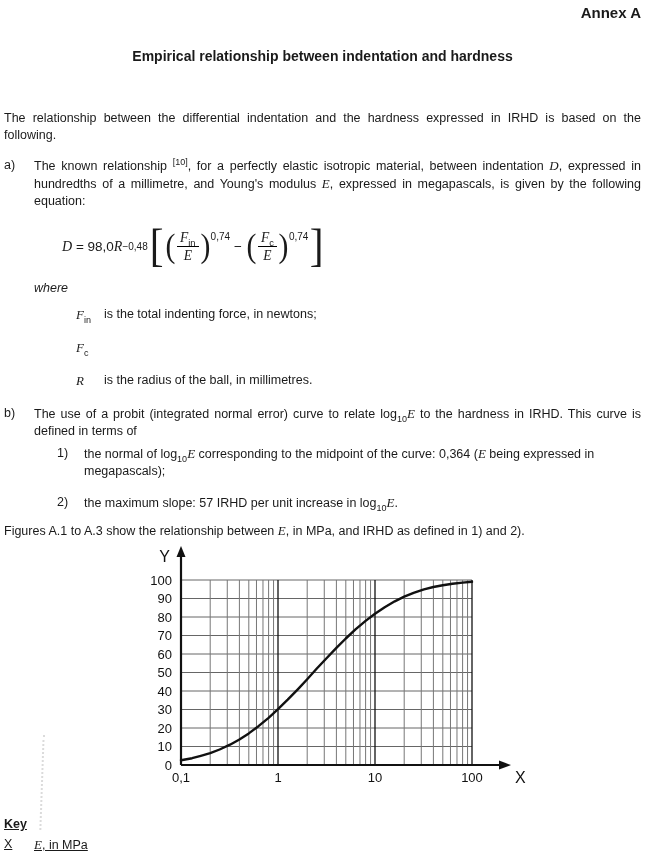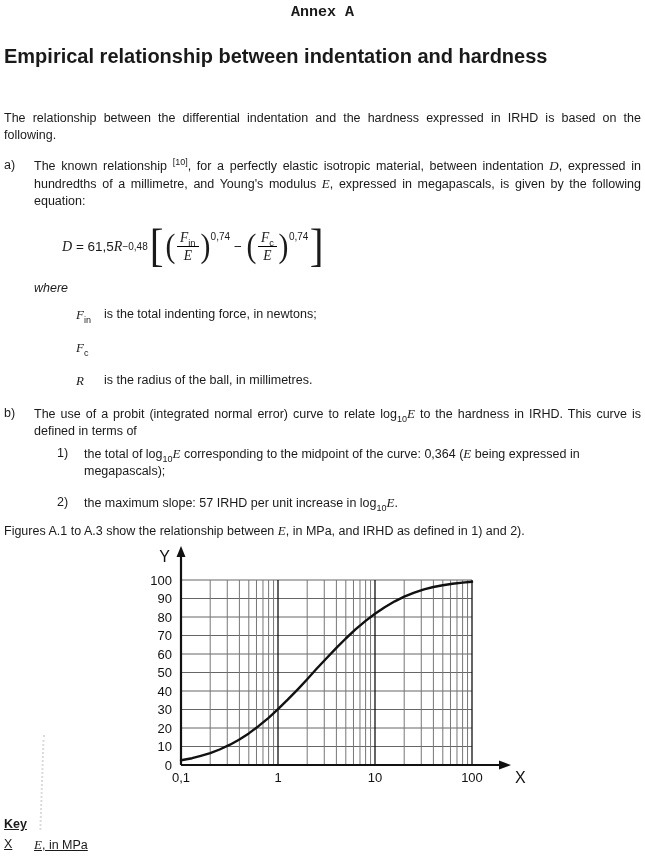--- a/index.html
+++ b/index.html
@@ -2,23 +2,23 @@
 <html><head>
 <meta charset="utf-8">
 <style>
   html,body{margin:0;padding:0;background:#fff;}
   body{
     width:645px;height:865px;overflow:hidden;position:relative;
     font-family:"Liberation Sans",sans-serif;font-size:12.5px;line-height:17px;color:#1a1a1a;
   }
   .page{padding:3px 4px 0 4px;position:relative;}
   
-  .title-block{text-align:center;font-size:15px;line-height:20px;font-family:Liberation Mono, monospace;}
+  .title-block{text-align:right;font-size:15px;line-height:20px;}
   .annex-title{font-weight:bold;}
-  .section-heading{text-align:left;font-weight:bold;font-size:20px;line-height:21px;margin-top:23px;}
+  .section-heading{text-align:center;font-weight:bold;font-size:14px;line-height:21px;margin-top:23px;}
   
   .para{text-align:justify;}
   .intro{margin-top:43px;}
   .list-item{display:flex;align-items:flex-start;}
   .list-item .li-label{width:30px;flex:0 0 30px;}
   .list-item .li-text{flex:1;text-align:justify;}
   .item-a{margin-top:13px;}
   .item-b{margin-top:14px;}
   .sub-item{display:flex;align-items:flex-start;margin-left:53px;}
   .sub-item .li-label{width:27px;flex:0 0 27px;}
@@ -71,21 +71,21 @@
   <div class="section-heading">Empirical relationship between indentation and hardness</div>
 
   <div class="para intro"><span>The relationship between the differential indentation and the hardness expressed in IRHD is based on the following.</span></div>
 
   <div class="list-item item-a">
     <span class="li-label">a)</span>
     <span class="li-text"><span>The known relationship </span><span class="seg-sup">[10]</span><span>, for a perfectly elastic isotropic material, between indentation </span><span class="seg-i">D</span><span>, expressed in hundredths of a millimetre, and Young's modulus </span><span class="seg-i">E</span><span>, expressed in megapascals, is given by the following equation:</span></span>
   </div>
 
   <div class="equation">
-    <span class="eq-pre"><span class="seg-i">D</span><span> = 61,5</span><span class="seg-i">R</span></span>
+    <span class="eq-pre"><span class="seg-i">D</span><span> = 98,0</span><span class="seg-i">R</span></span>
       <span class="eq-exp">−0,48</span>
     <span class="bigbracket">[</span>
     <span class="pgroup">
       <span class="bigparen">(</span>
       <span class="frac">
         <span class="num"><span class="seg-i">F</span><span class="seg-sub">in</span></span>
         <span class="den"><span class="seg-i">E</span></span>
       </span>
       <span class="bigparen">)</span>
       <span class="pexp">0,74</span>
@@ -119,21 +119,21 @@
     </div>
   </div>
 
   <div class="list-item item-b">
     <span class="li-label">b)</span>
     <span class="li-text"><span>The use of a probit (integrated normal error) curve to relate log</span><span class="seg-sub">10</span><span class="seg-i">E</span><span> to the hardness in IRHD. This curve is defined in terms of</span></span>
   </div>
 
   <div class="sub-item sub-item-1">
     <span class="li-label">1)</span>
-    <span class="li-text"><span>the total of log</span><span class="seg-sub">10</span><span class="seg-i">E</span><span> corresponding to the midpoint of the curve: 0,364 (</span><span class="seg-i">E</span><span> being expressed in megapascals);</span></span>
+    <span class="li-text"><span>the normal of log</span><span class="seg-sub">10</span><span class="seg-i">E</span><span> corresponding to the midpoint of the curve: 0,364 (</span><span class="seg-i">E</span><span> being expressed in megapascals);</span></span>
   </div>
 
   <div class="sub-item sub-item-2">
     <span class="li-label">2)</span>
     <span class="li-text"><span>the maximum slope: 57 IRHD per unit increase in log</span><span class="seg-sub">10</span><span class="seg-i">E</span><span>.</span></span>
   </div>
 
   <div class="para figures-note"><span>Figures A.1 to A.3 show the relationship between </span><span class="seg-i">E</span><span>, in MPa, and IRHD as defined in 1) and 2).</span></div>
 
   <div class="figure">

